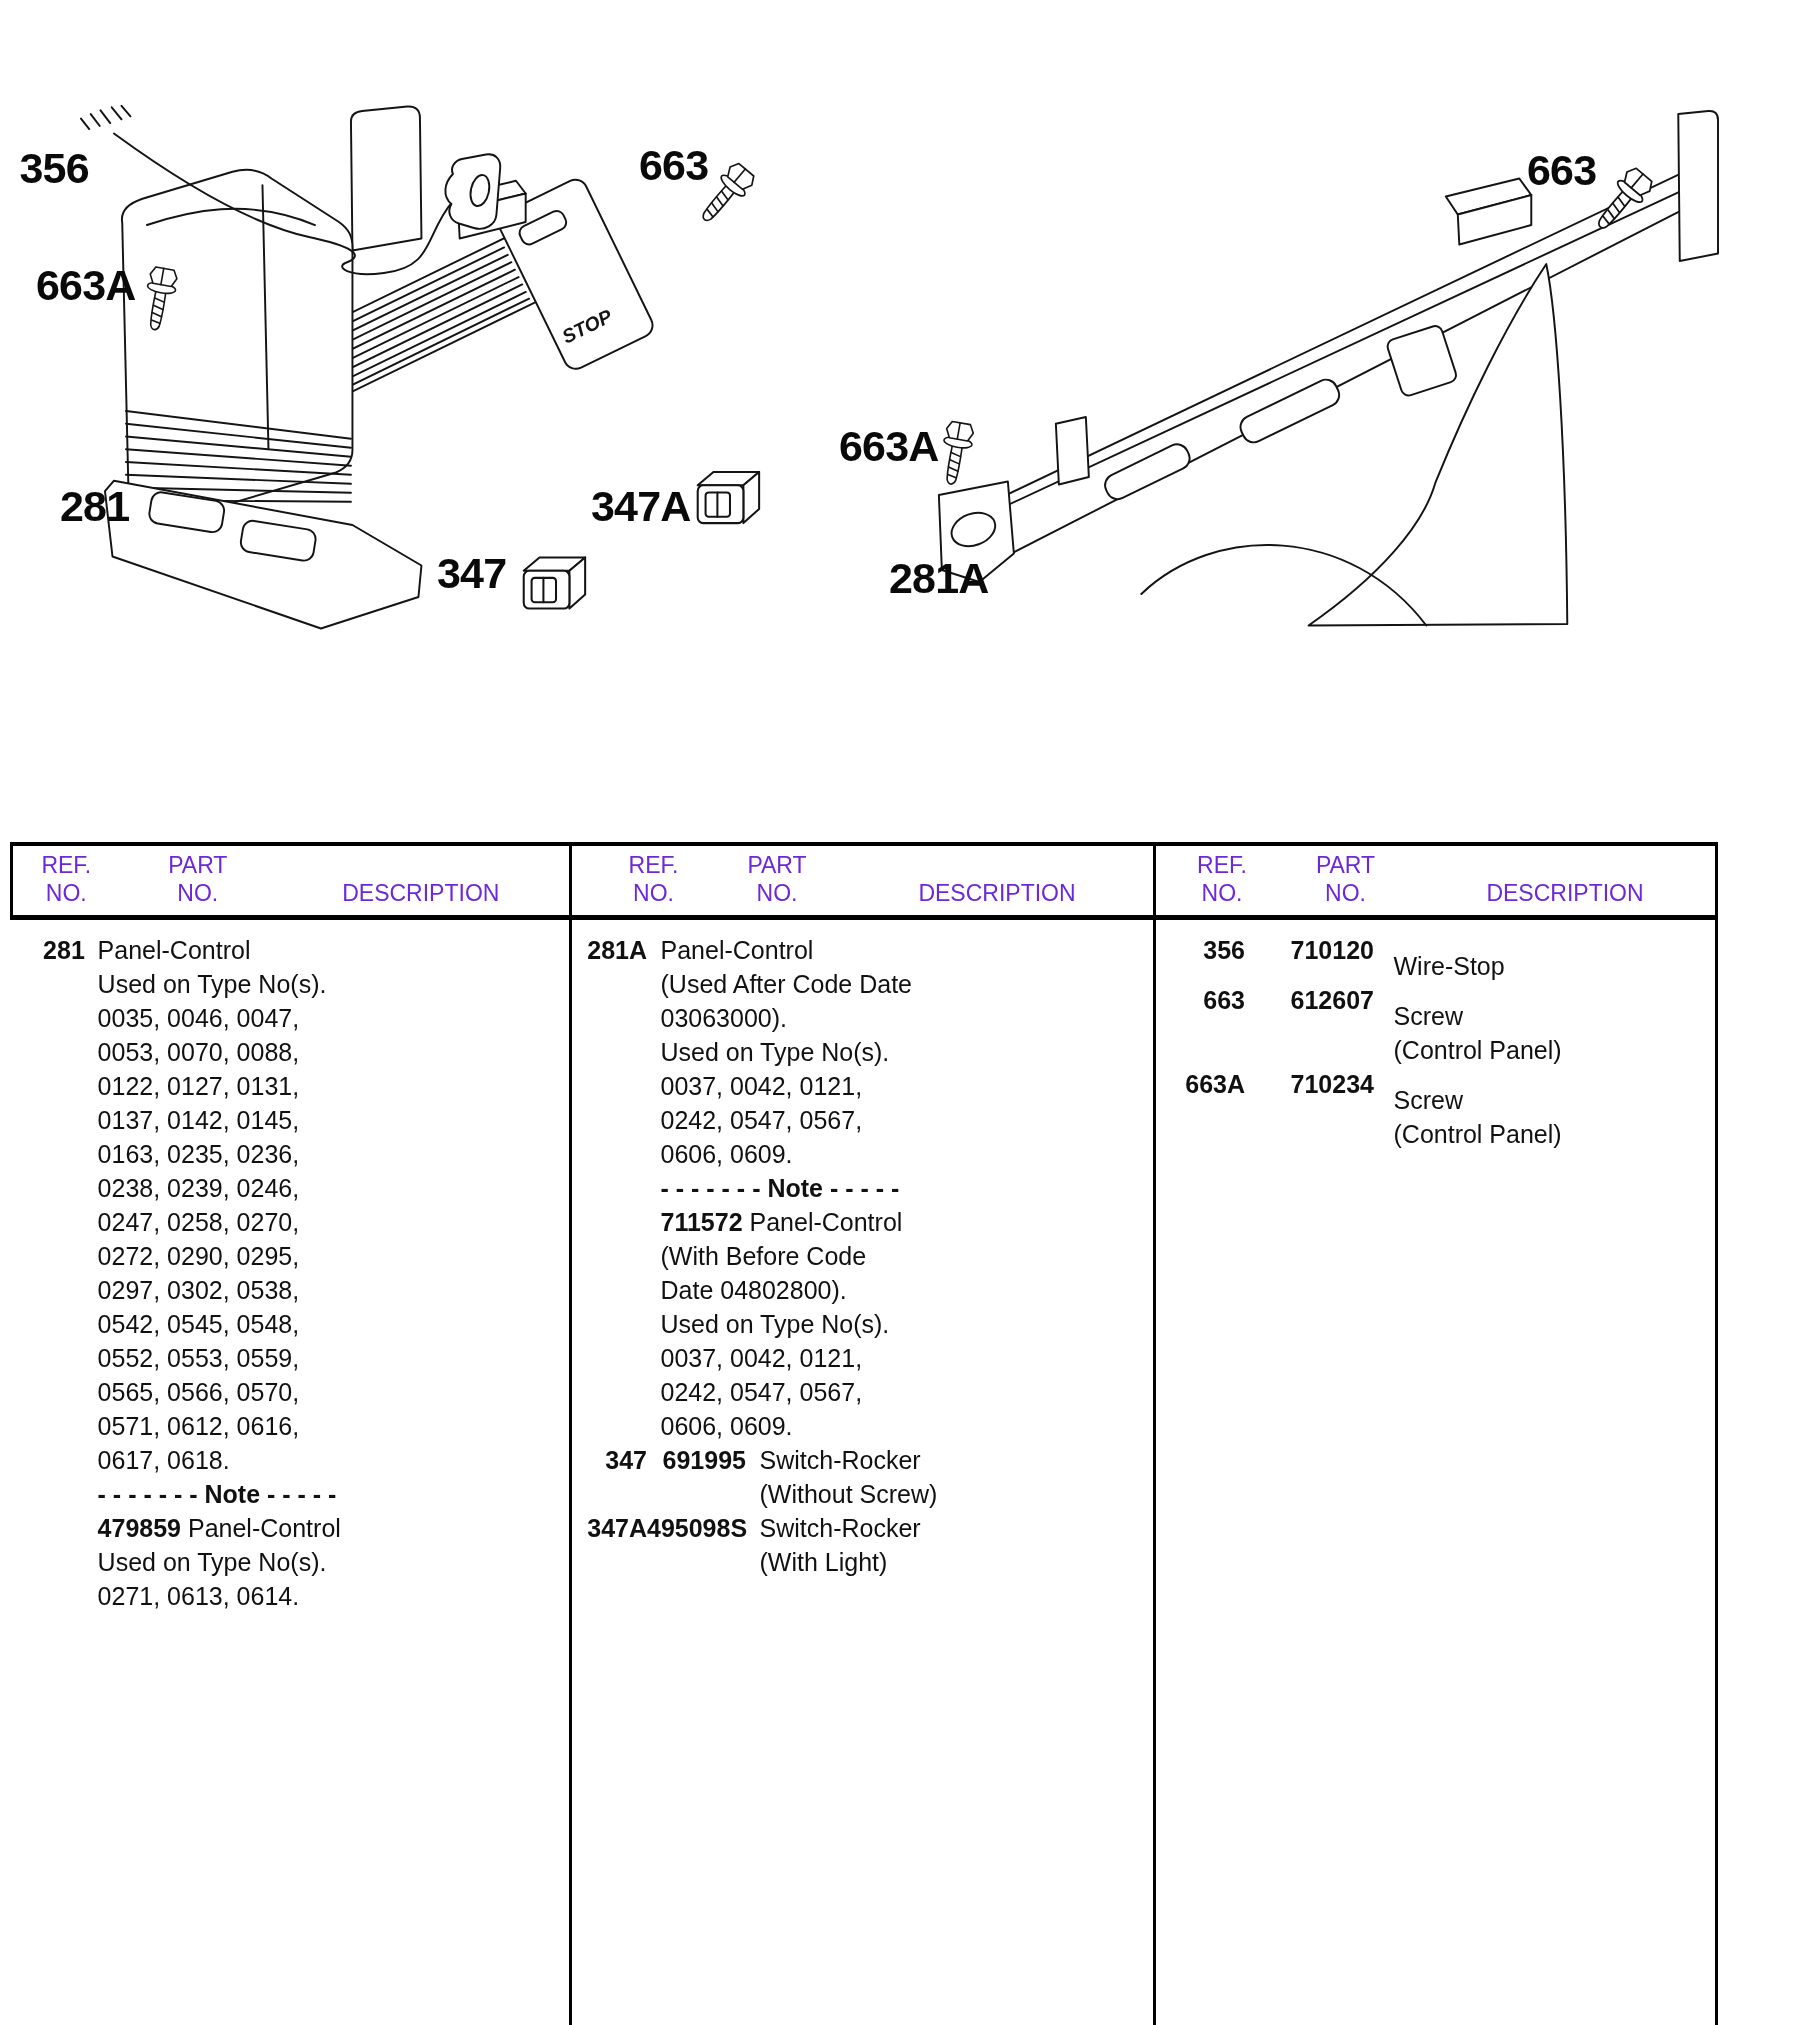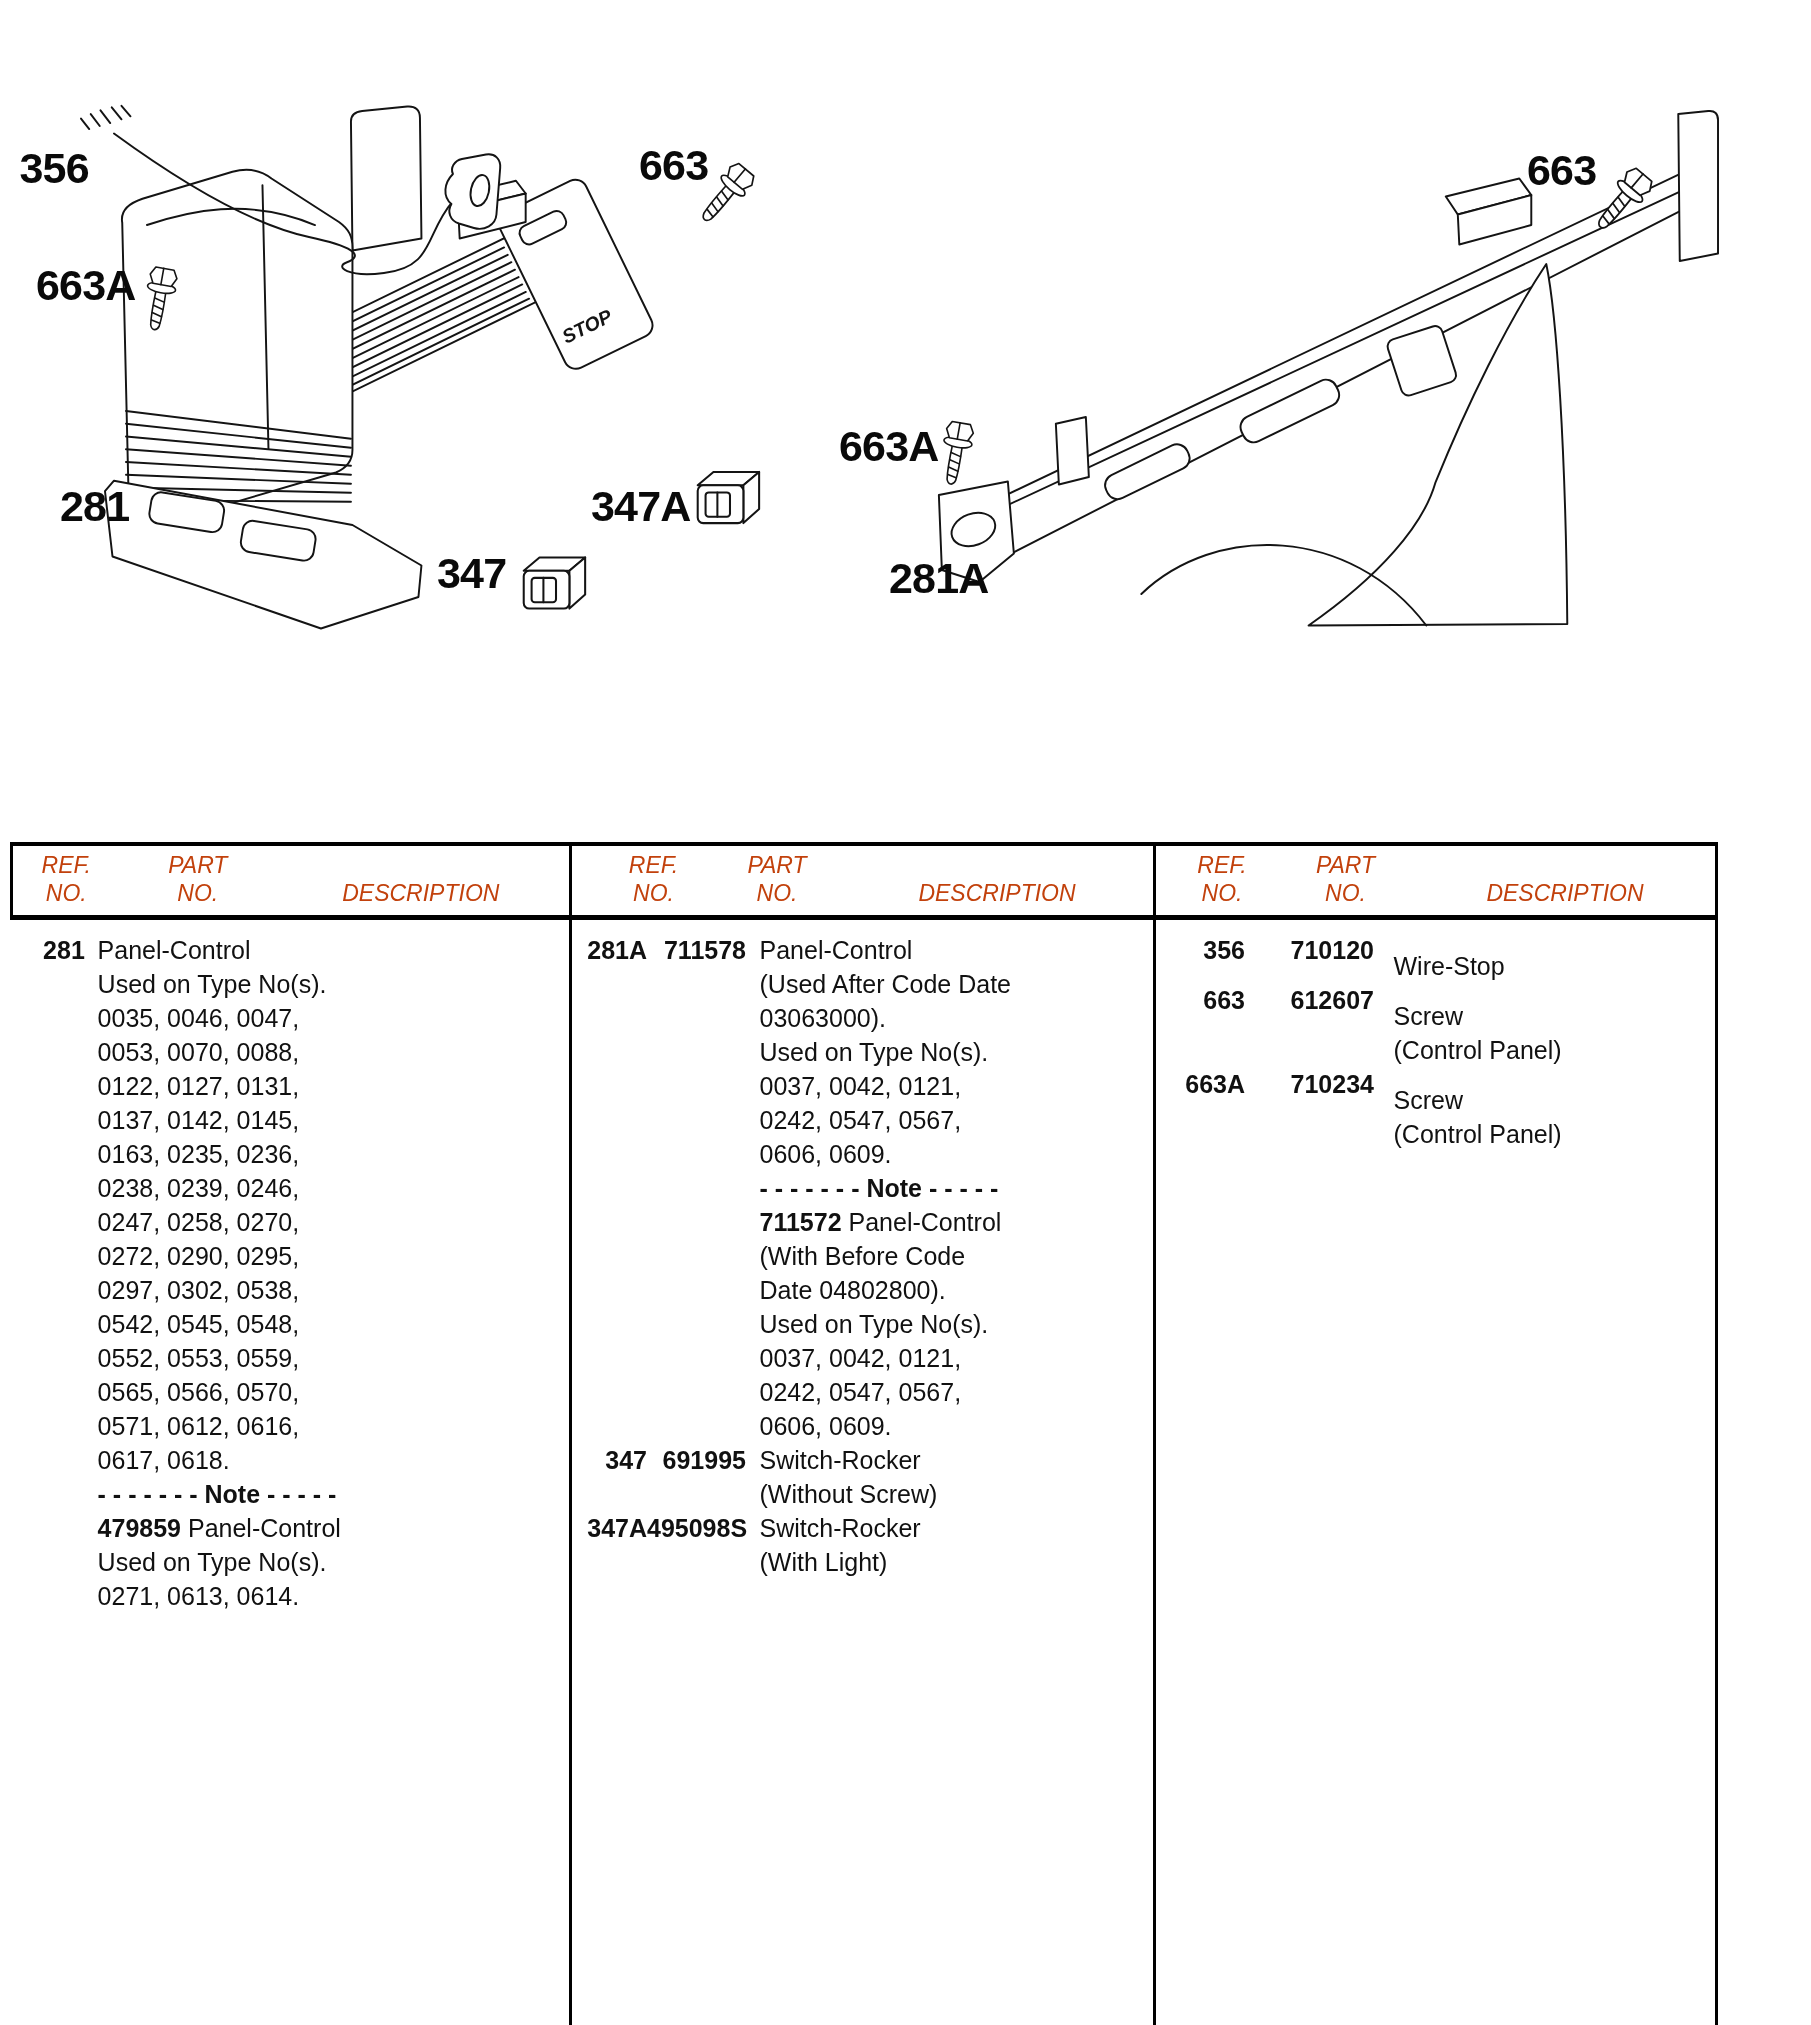--- a/index.html
+++ b/index.html
@@ -11,22 +11,21 @@
   .dlabel{
     position:absolute;font-weight:700;font-size:43px;letter-spacing:-0.8px;
     color:#0a0a0a;white-space:nowrap;line-height:1;
   }
   
   .hrule{position:absolute;background:#000;}
   .vrule{position:absolute;background:#000;}
   
   .thead{
     position:absolute;display:grid;font-size:23px;line-height:28px;
-    color:#c2410c;
-    font-style:italic;
+    color:#6d28d9;
   }
   .thead .hc{text-align:center;white-space:pre-line;}
   
   .tcol{position:absolute;font-size:25px;line-height:34px;}
   .prow{display:grid;}
   .c-ref,.c-part{font-weight:700;text-align:right;white-space:nowrap;}
   .c-desc{white-space:nowrap;}
   .col0 .prow{grid-template-columns:75px 103px 1fr;}
   .col0 .c-desc{padding-left:12.8px;}
   .col1 .prow{grid-template-columns:77px 99px 1fr;}
@@ -175,21 +174,20 @@
           <div class="dline"><b>- - - - - - - Note - - - - -</b></div>
           <div class="dline"><b>479859</b> Panel-Control</div>
           <div class="dline">Used on Type No(s).</div>
           <div class="dline">0271, 0613, 0614.</div>
         </div>
       </div>
     </div>
   <div class="tcol col1" style="left:570px;top:933px;width:583px;">
       <div class="prow">
         <span class="c-ref">281A</span>
-        <span class="c-part">711578</span>
         <div class="c-desc">
           <div class="dline">Panel-Control</div>
           <div class="dline">(Used After Code Date</div>
           <div class="dline">03063000).</div>
           <div class="dline">Used on Type No(s).</div>
           <div class="dline">0037, 0042, 0121,</div>
           <div class="dline">0242, 0547, 0567,</div>
           <div class="dline">0606, 0609.</div>
           <div class="dline"><b>- - - - - - - Note - - - - -</b></div>
           <div class="dline"><b>711572</b> Panel-Control</div>

